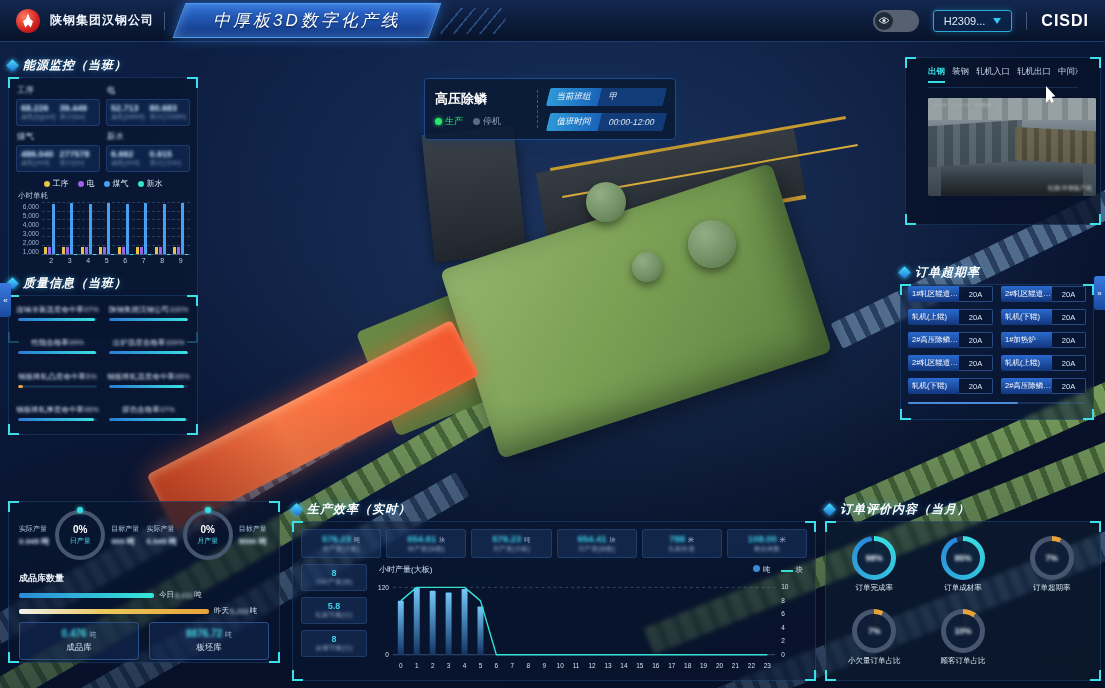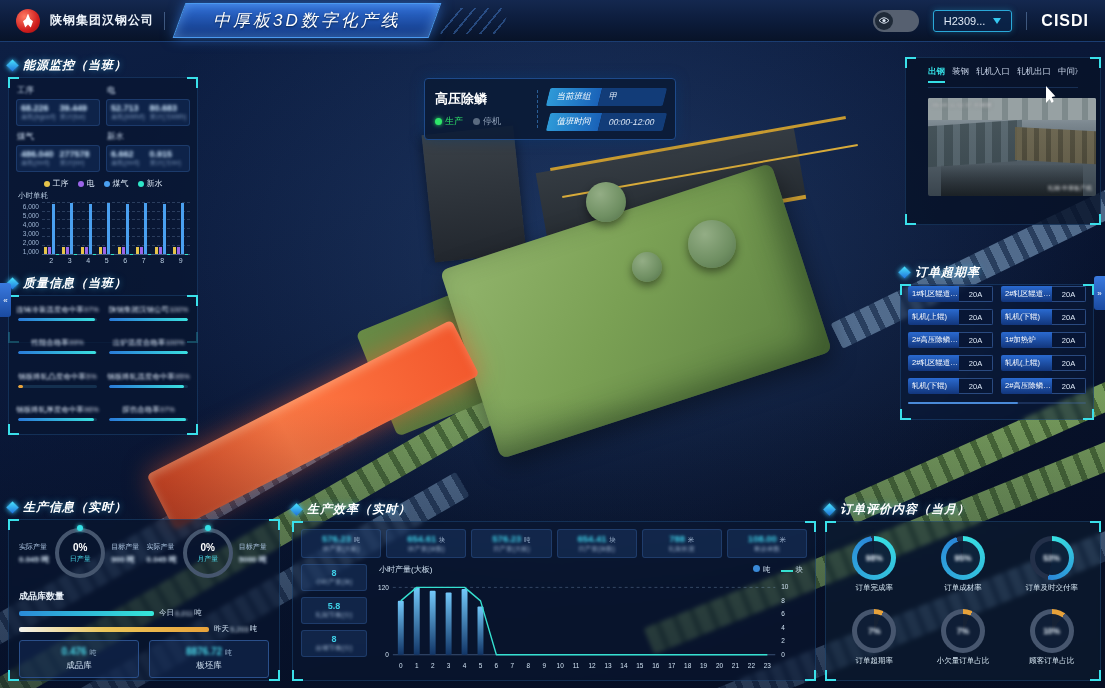--- a/index.html
+++ b/index.html
@@ -631,24 +631,20 @@
           <span class="ev">20A</span>
         </div>
         </div>
       <div class="escroll">
         <div class="ethumb"></div>
       </div>
     </div>
   </div>
 
   <div class="panel p-prod">
-    <div class="ptitle">
-        <span class="diamond"></span>
-      <span>生产信息（实时）</span>
-      </div>
     <div class="pbody">
       <div class="corners"></div>
       <div class="gauges">
 
       <div class="ggroup">
           <div class="gtxt"><span>实际产量</span>
             <b class="b15">0.045 吨</b></div>
           <div class="gauge">
             <span class="dot"></span>
             <span class="gpct">0%</span>
@@ -842,40 +838,32 @@
         <div class="dcell">
         <div class="donut">
           <div class="ring" style="background: conic-gradient(rgb(56, 226, 226) 0%, rgb(42, 134, 216) 95%, rgb(35, 48, 73) 95%, rgb(35, 48, 73) 100%);"></div>
           <div class="hole"></div>
           <div class="dval b15">95%</div>
         </div>
         <div class="dlabel">订单成材率</div>
       </div>
         <div class="dcell">
         <div class="donut">
-          <div class="ring" style="background: conic-gradient(rgb(56, 226, 226) 0%, rgb(42, 134, 216) 53%, rgb(35, 48, 73) 53%, rgb(35, 48, 73) 100%);"></div>
+          <div class="ring" style="background: conic-gradient(rgb(232, 162, 58) 0%, rgb(232, 162, 58) 7%, rgb(71, 86, 110) 7%, rgb(71, 86, 110) 100%);"></div>
           <div class="hole"></div>
-          <div class="dval b15">53%</div>
-        </div>
-        <div class="dlabel">订单及时交付率</div>
+          <div class="dval b15">7%</div>
+        </div>
+        <div class="dlabel">订单超期率</div>
       </div>
         <div class="dcell">
         <div class="donut">
           <div class="ring" style="background: conic-gradient(rgb(232, 162, 58) 0%, rgb(232, 162, 58) 7%, rgb(71, 86, 110) 7%, rgb(71, 86, 110) 100%);"></div>
           <div class="hole"></div>
           <div class="dval b15">7%</div>
         </div>
-        <div class="dlabel">订单超期率</div>
-      </div>
-        <div class="dcell">
-        <div class="donut">
-          <div class="ring" style="background: conic-gradient(rgb(232, 162, 58) 0%, rgb(232, 162, 58) 7%, rgb(71, 86, 110) 7%, rgb(71, 86, 110) 100%);"></div>
-          <div class="hole"></div>
-          <div class="dval b15">7%</div>
-        </div>
         <div class="dlabel">小欠量订单占比</div>
       </div>
         <div class="dcell">
         <div class="donut">
           <div class="ring" style="background: conic-gradient(rgb(232, 162, 58) 0%, rgb(232, 162, 58) 10%, rgb(71, 86, 110) 10%, rgb(71, 86, 110) 100%);"></div>
           <div class="hole"></div>
           <div class="dval b15">10%</div>
         </div>
         <div class="dlabel">顾客订单占比</div>
       </div>

